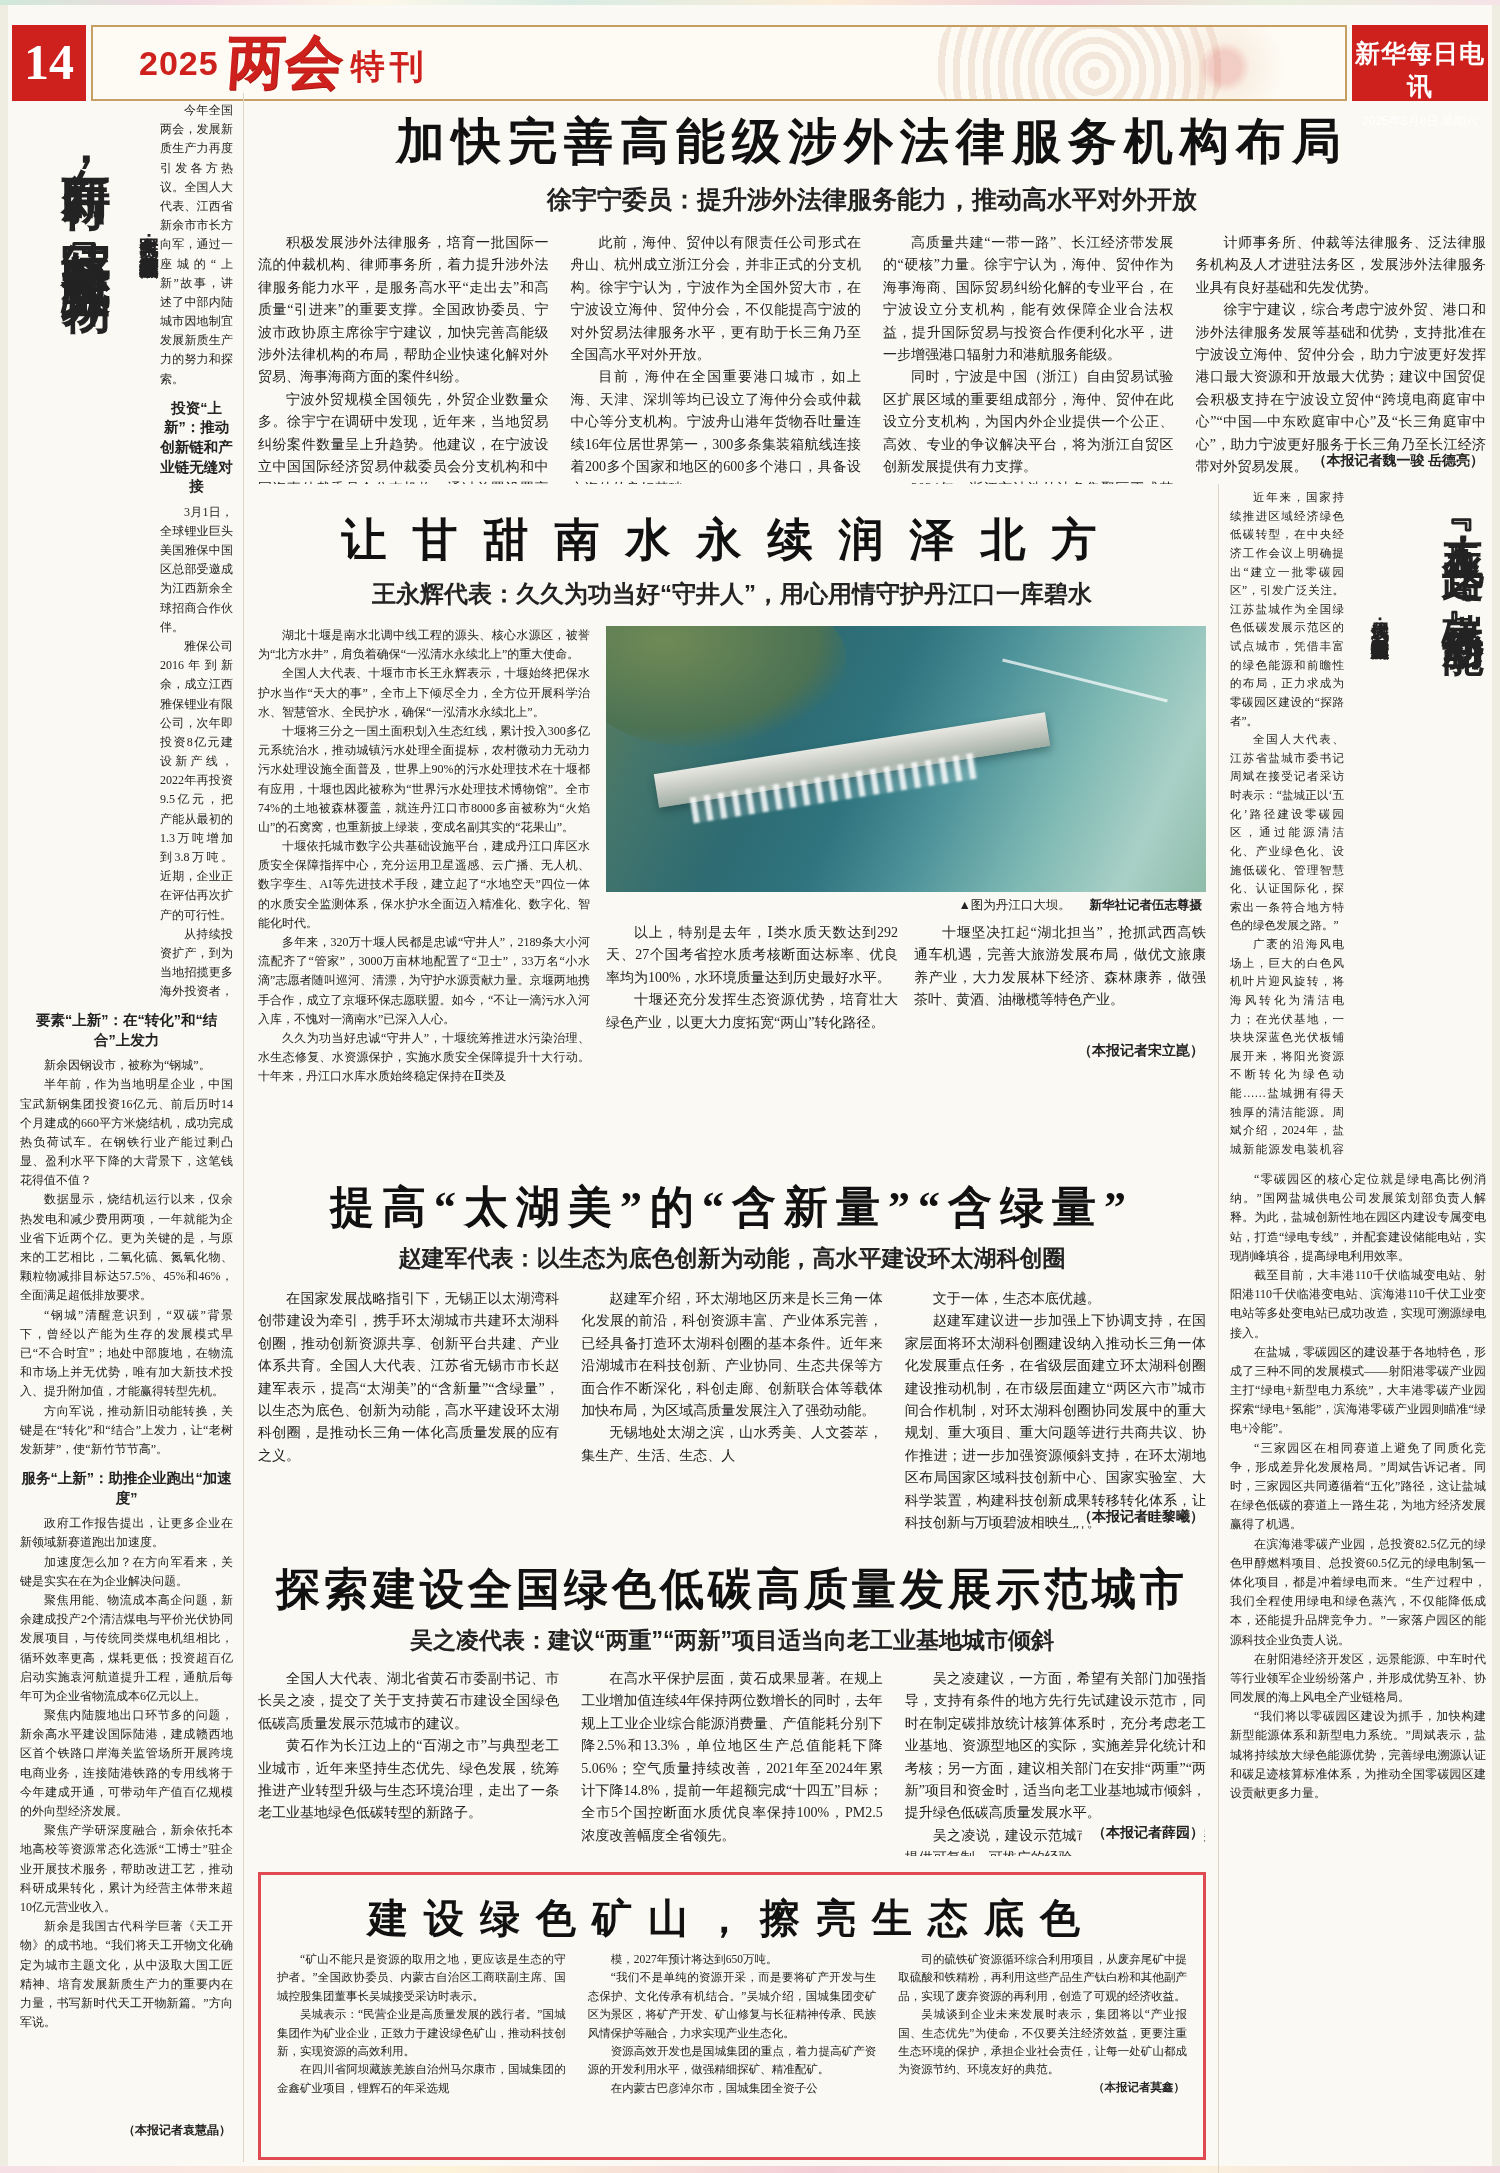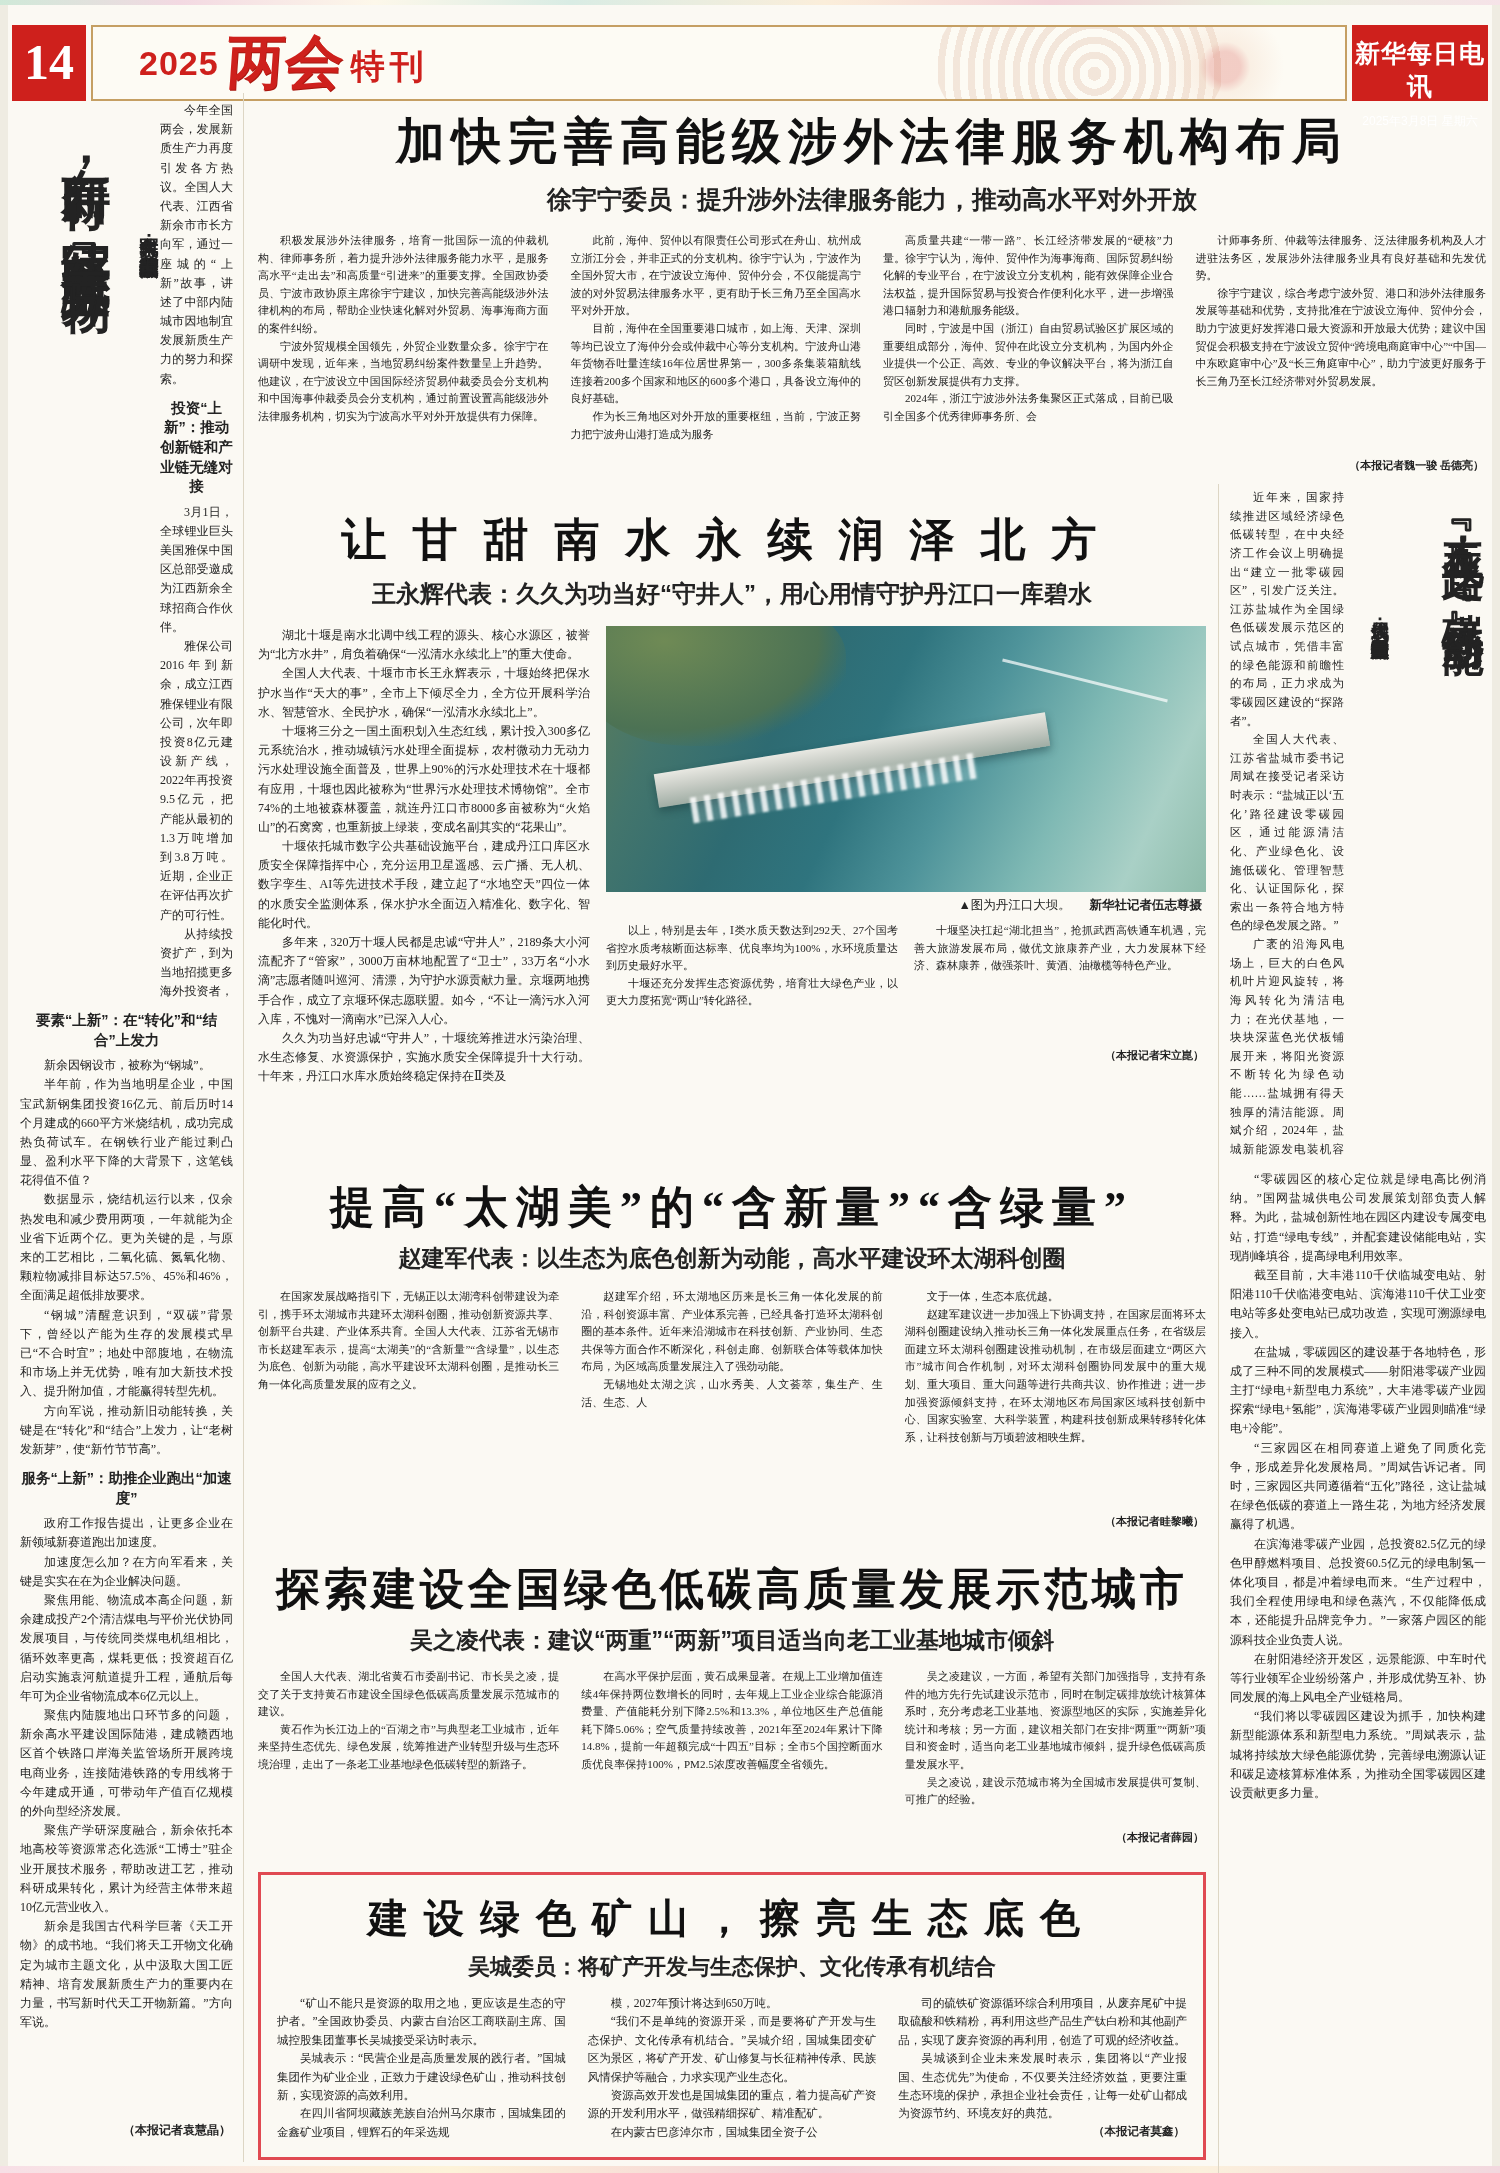--- a/index.html
+++ b/index.html
@@ -52,21 +52,21 @@
     padding-top:128px;line-height:1.2;box-sizing:border-box;}
   .lr-text{flex:1;font-size:12px;overflow:hidden;padding-top:6px;}
   .lr-bottom{margin-top:4px;font-size:12px;height:1150px;position:relative;overflow:hidden;}
   .sec-head{text-align:center;font-weight:bold;font-size:14.5px;margin:10px 0 6px;
     font-family:"Liberation Sans",sans-serif;line-height:1.35;}
 
   
   .art-headline{text-align:center;font-weight:900;color:#111;}
   .art-subtitle{text-align:center;font-weight:bold;font-family:"Liberation Sans",sans-serif;}
   .cols{display:flex;gap:22px;}
-  .col{flex:1;font-size:11px;}
+  .col{flex:1;font-size:14px;}
 
   
   .law{height:416px;}
   .law .art-headline{font-size:49px;letter-spacing:7px;margin:16px 0 8px;}
   .law .art-subtitle{font-size:25px;margin:4px 0 16px;}
   .law .col{height:252px;}
 
   .lower{flex:1;display:flex;}
   .center-col{width:948px;}
   .rail{flex:1;border-left:1px solid #ddd6c4;margin-left:12px;padding-left:11px;box-sizing:border-box;}
@@ -291,21 +291,20 @@
                     <p class="para">吴之凌建议，一方面，希望有关部门加强指导，支持有条件的地方先行先试建设示范市，同时在制定碳排放统计核算体系时，充分考虑老工业基地、资源型地区的实际，实施差异化统计和考核；另一方面，建议相关部门在安排“两重”“两新”项目和资金时，适当向老工业基地城市倾斜，提升绿色低碳高质量发展水平。</p>
                     <p class="para">吴之凌说，建设示范城市将为全国城市发展提供可复制、可推广的经验。</p>
                   </div>
                 <p class="credit">（本报记者薛园）</p>
               </div>
             </div>
           </div>
 
           <div class="mine">
             <div class="art-headline">建设绿色矿山，擦亮生态底色</div>
-            <div class="art-subtitle">吴城委员：将矿产开发与生态保护、文化传承有机结合</div>
             <div class="cols">
               <div class="col colbox">
                   <p class="para">“矿山不能只是资源的取用之地，更应该是生态的守护者。”全国政协委员、内蒙古自治区工商联副主席、国城控股集团董事长吴城接受采访时表示。</p>
                   <p class="para">吴城表示：“民营企业是高质量发展的践行者。”国城集团作为矿业企业，正致力于建设绿色矿山，推动科技创新，实现资源的高效利用。</p>
                   <p class="para">在四川省阿坝藏族羌族自治州马尔康市，国城集团的金鑫矿业项目，锂辉石的年采选规</p>
                 </div>
               <div class="col colbox">
                   <p class="para">模，2027年预计将达到650万吨。</p>
                   <p class="para">“我们不是单纯的资源开采，而是要将矿产开发与生态保护、文化传承有机结合。”吴城介绍，国城集团变矿区为景区，将矿产开发、矿山修复与长征精神传承、民族风情保护等融合，力求实现产业生态化。</p>
                   <p class="para">资源高效开发也是国城集团的重点，着力提高矿产资源的开发利用水平，做强精细探矿、精准配矿。</p>

